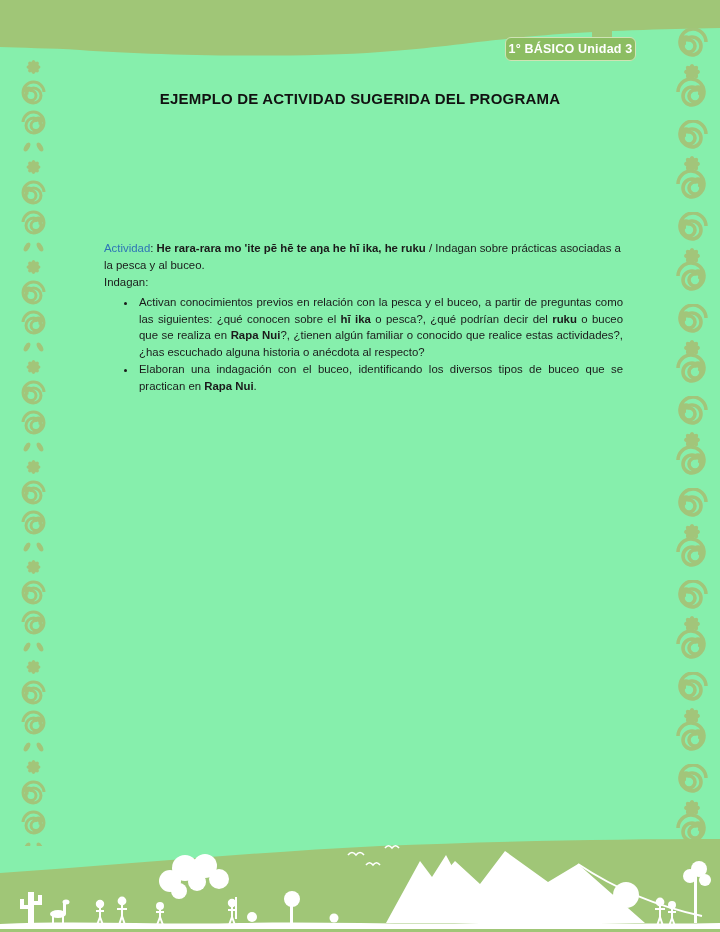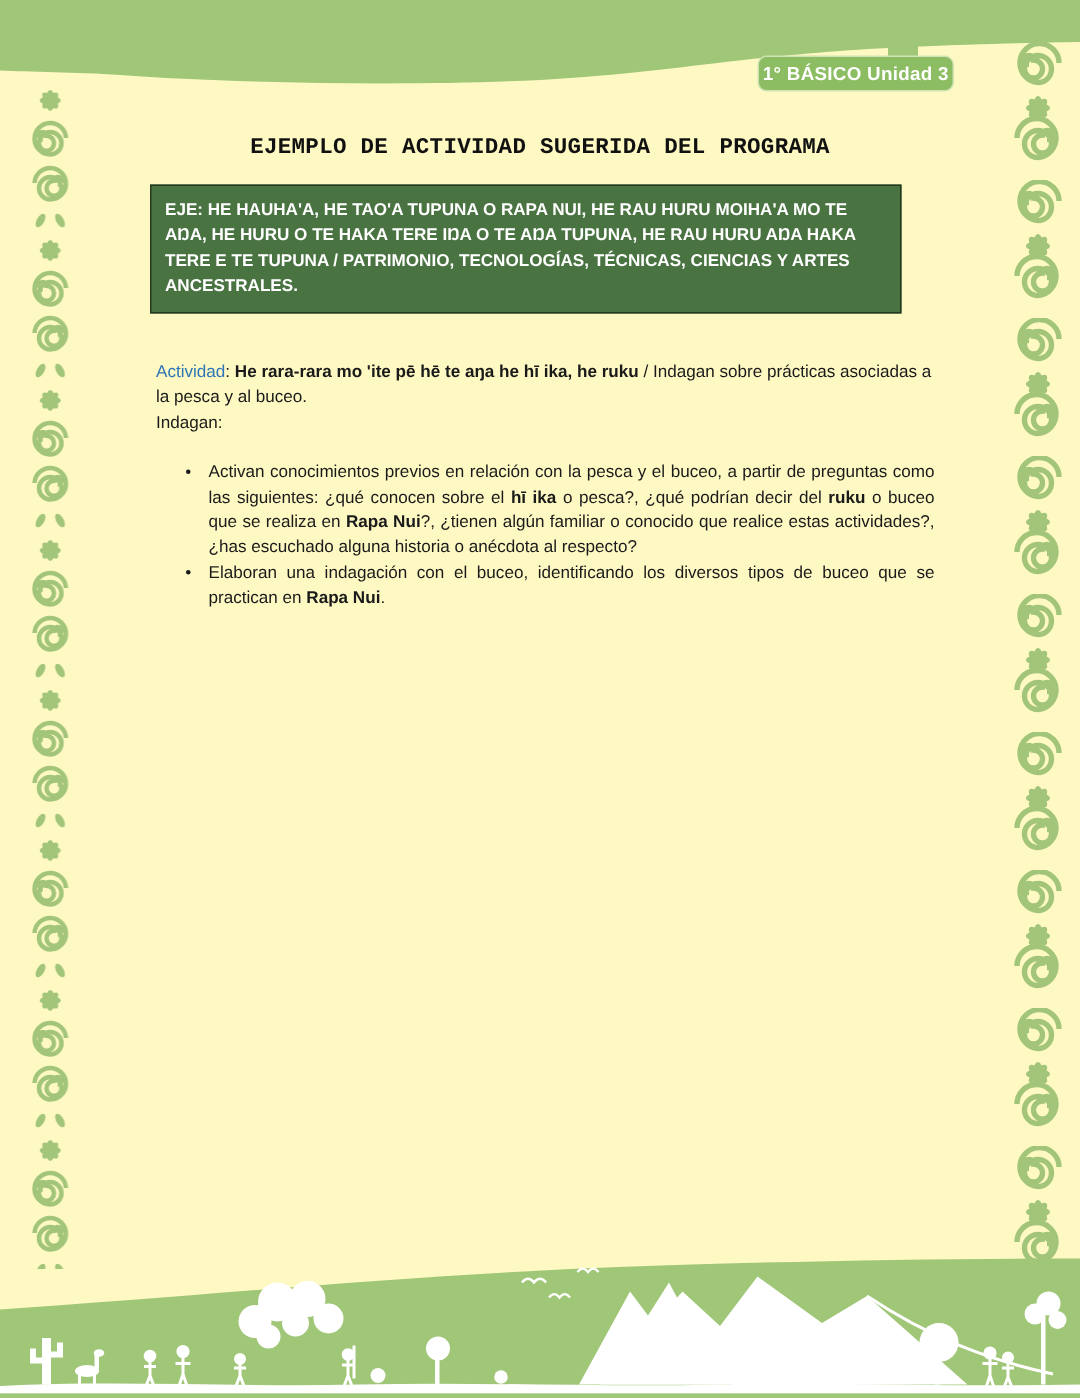--- a/index.html
+++ b/index.html
@@ -1,54 +1,54 @@
 <!DOCTYPE html>
 <html><head>
 <meta charset="utf-8">
 <style>
   html,body{margin:0;padding:0;background:#e8e8e8;}
   .page{
-    position:relative;width:720px;height:932px;background:#fef9c3;
+    position:relative;width:720px;height:932px;background:#86efac;
     margin:0 auto;overflow:hidden;
     font-family:"Liberation Sans", sans-serif;color:#1a1a1a;
   }
   
   .top-band{position:absolute;top:0;left:0;width:720px;height:70px;}
   .unit-badge{
     position:absolute;top:37px;left:505px;width:131px;height:24px;
     background:#8CBD62;border:1px solid #cfe3b4;border-radius:6px;
     color:#ffffff;font-size:12.5px;font-weight:bold;
     display:flex;align-items:center;justify-content:center;
     box-sizing:border-box;letter-spacing:0.2px;
   }
   
   .border-left{position:absolute;left:20px;top:56px;width:27px;height:790px;}
   .border-right{position:absolute;left:674px;top:28px;width:36px;height:820px;}
   
   .doc-title{
     position:absolute;top:90px;left:0;width:720px;text-align:center;
-    font-size:15px;font-weight:bold;color:#111;letter-spacing:0.2px;font-family:Liberation Mono, monospace;
+    font-size:15px;font-weight:bold;color:#111;letter-spacing:0.2px;
   }
   
   .eje-box{
     position:absolute;top:123px;left:100px;width:501px;box-sizing:border-box;
     background:#4A7342;border:1px solid #24391f;
     color:#ffffff;font-weight:bold;font-size:11.4px;line-height:1.5;
     padding:8px 9px;text-align:left;
   }
   
   .body-text{
     position:absolute;top:240px;left:104px;width:519px;
     font-size:11.4px;line-height:1.46;
   }
   .activity-line{margin:0 0 1px 0;}
   .activity-label{color:#2E75B6;}
   .seg-b, .bold{font-weight:bold;}
   .examples-label{margin:1px 0 0 0;}
-  ul.examples{margin:16px 0 0 0;padding:0 0 0 33px;list-style:disc;}
+  ul.examples{margin:3px 0 0 0;padding:0 0 0 33px;list-style:disc;}
   ul.examples li{text-align:justify;margin-bottom:1px;padding-left:2px;}
   
   .footer-art{position:absolute;bottom:0;left:0;width:720px;height:95px;}
 </style>
 </head>
 <body>
 
 <div class="page">
 
   <div class="top-band">
@@ -96,23 +96,20 @@
           </g>
           <path d="M4 64 A 13 13 0 1 1 18 77 A 9 9 0 1 1 27 68 A 6 6 0 1 1 21 62 A 3 3 0 1 1 24 65" fill="none" stroke="#A2C57A" stroke-width="3.6"></path>
         </pattern>
       </defs>
       <rect width="36" height="820" fill="url(#koruR)"></rect>
     </svg>
   </div>
 
   <div class="doc-title">EJEMPLO DE ACTIVIDAD SUGERIDA DEL PROGRAMA</div>
 
-  <div class="eje-box">
-    <span>EJE: HE HAUHA'A, HE TAO'A TUPUNA O RAPA NUI, HE RAU HURU MOIHA'A MO TE AŊA, HE HURU O TE HAKA TERE IŊA O TE AŊA TUPUNA, HE RAU HURU AŊA HAKA TERE E TE TUPUNA / PATRIMONIO, TECNOLOGÍAS, TÉCNICAS, CIENCIAS Y ARTES ANCESTRALES.</span>
-  </div>
 
   <div class="body-text">
     <p class="activity-line"><span class="activity-label">Actividad</span><span>: </span><span class="bold">He rara-rara mo 'ite pē hē te aŋa he hī ika, he ruku</span><span> / Indagan sobre prácticas asociadas a la pesca y al buceo.</span></p>
     <p class="examples-label">Indagan:</p>
     <ul class="examples">
       <li><span>Activan conocimientos previos en relación con la pesca y el buceo, a partir de preguntas como las siguientes: ¿qué conocen sobre el </span><span class="seg-b">hī ika</span><span> o pesca?, ¿qué podrían decir del </span><span class="seg-b">ruku</span><span> o buceo que se realiza en </span><span class="seg-b">Rapa Nui</span><span>?, ¿tienen algún familiar o conocido que realice estas actividades?, ¿has escuchado alguna historia o anécdota al respecto?</span></li>
       <li><span>Elaboran una indagación con el buceo, identificando los diversos tipos de buceo que se practican en </span><span class="seg-b">Rapa Nui</span><span>.</span></li>
     </ul>
   </div>
 

